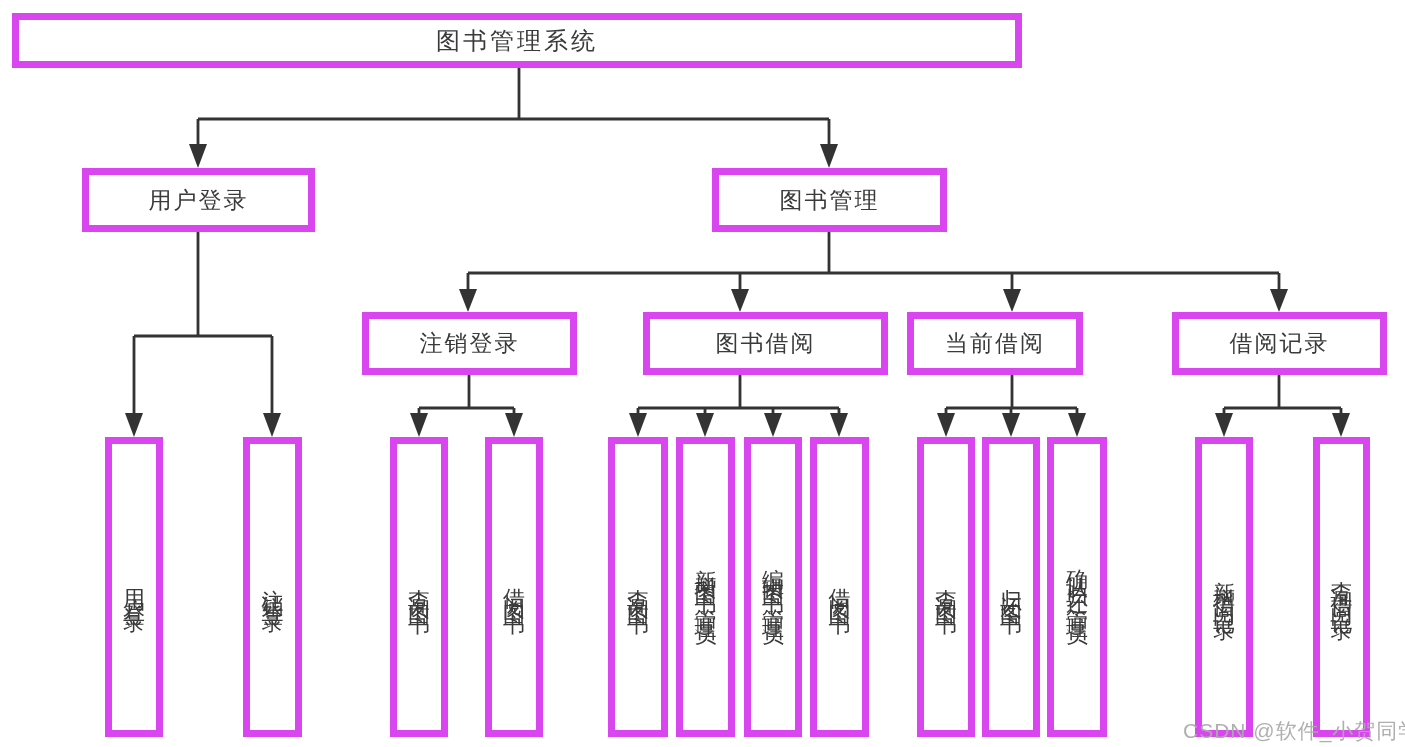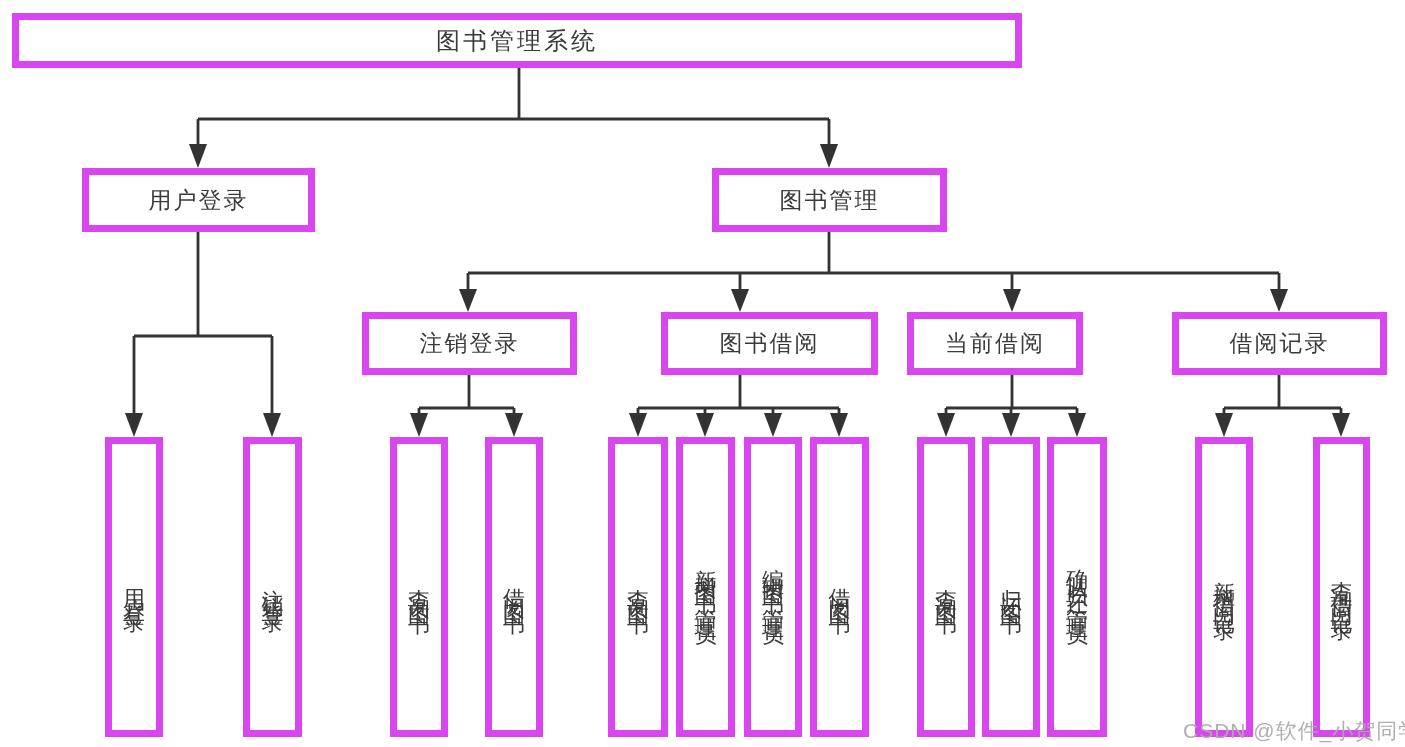--- a/index.html
+++ b/index.html
@@ -107,21 +107,21 @@
   <div class="box l2-box" style="left:82px;width:233px;">
     <span>用户登录</span>
   </div>
   <div class="box l2-box" style="left:712px;width:235px;">
     <span>图书管理</span>
   </div>
 
   <div class="box l3-box" style="left:362px;width:215px;">
     <span>注销登录</span>
   </div>
-  <div class="box l3-box" style="left:661px;width:217px;">
+  <div class="box l3-box" style="left:643px;width:245px;">
     <span>图书借阅</span>
   </div>
   <div class="box l3-box" style="left:907px;width:176px;">
     <span>当前借阅</span>
   </div>
   <div class="box l3-box" style="left:1172px;width:215px;">
     <span>借阅记录</span>
   </div>
 
   <div class="box leaf" style="left:105px;width:58px;">

